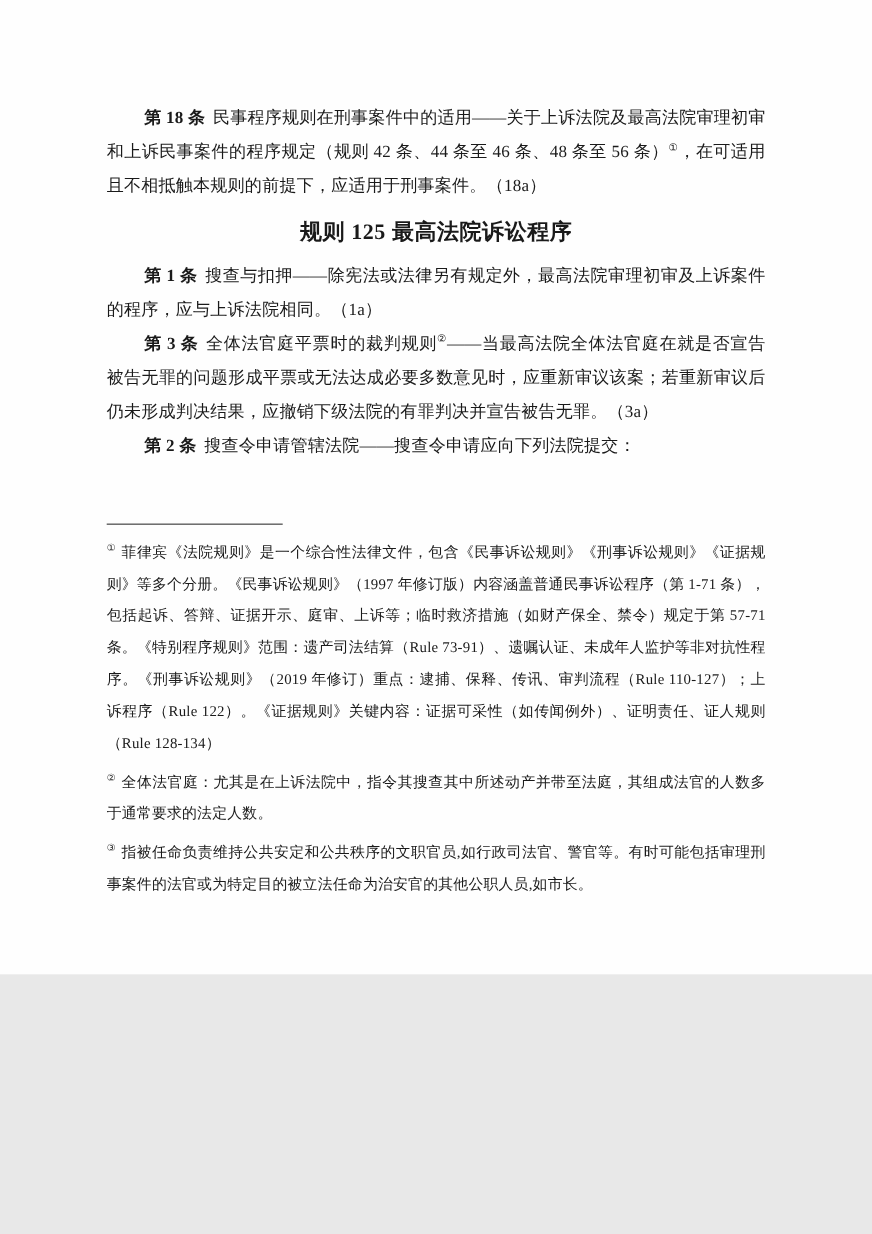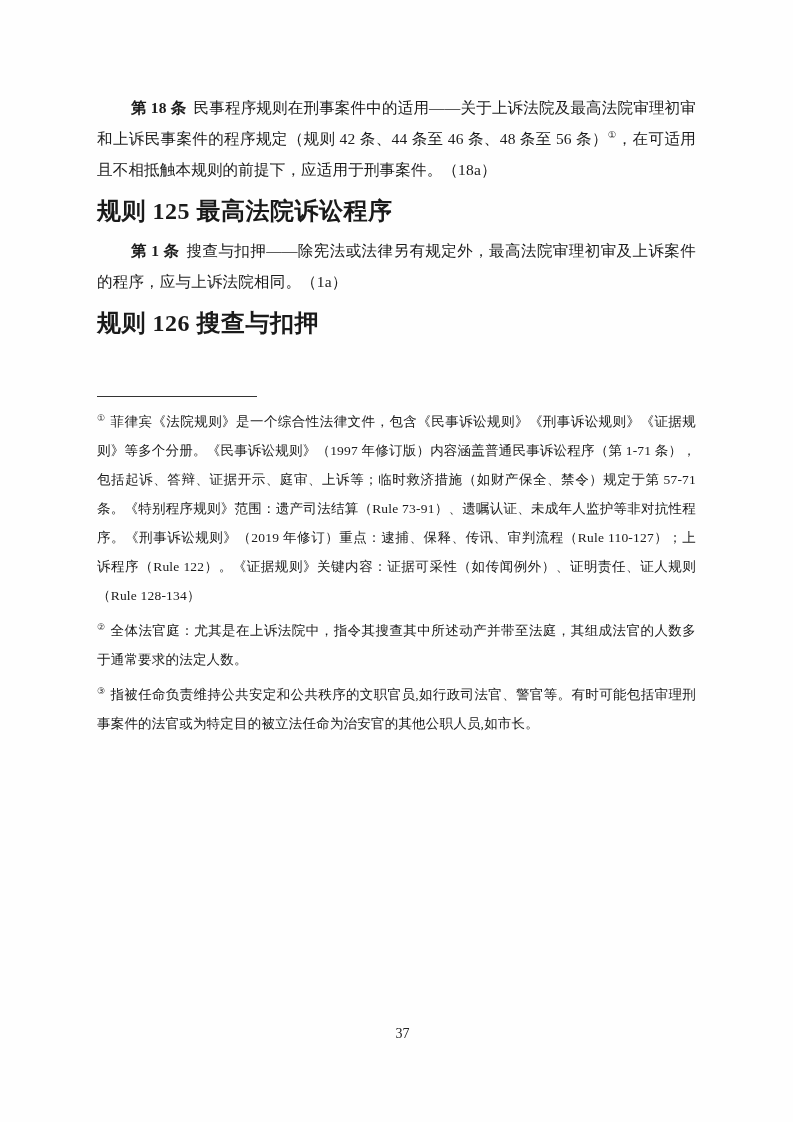--- a/index.html
+++ b/index.html
@@ -1,20 +1,20 @@
 <!DOCTYPE html>
 <html><head>
 <meta charset="utf-8">
 <style>
   * { margin: 0; padding: 0; box-sizing: border-box; }
   html, body { background: #e8e8e8; }
   .page {
     position: relative;
     width: 793px;
-    height: 1122px;
+    height: 886px;
     margin: 0 auto;
     background: #fefefe;
     font-family: "Liberation Serif", "DejaVu Serif", serif;
     color: #1a1a1a;
     overflow: hidden;
   }
   .content {
     padding: 92px 97px 0 97px;
   }
   .article {
@@ -22,22 +22,23 @@
     line-height: 31px;
     text-align: justify;
     text-indent: 2.2em;
     letter-spacing: 0.2px;
   }
   .article .label {
     font-weight: bold;
     padding-right: 7px;
   }
   .section-heading {
-    font-size: 24px;
+    font-size: 20px;
     font-weight: bold;
+    text-align: center;
     text-indent: 0;
     line-height: 36px;
     margin: 8px 0 6px 0;
     letter-spacing: 0.5px;
   }
   sup.fn-ref {
     font-size: 9.5px;
     line-height: 0;
     vertical-align: super;
   }
@@ -80,24 +81,25 @@
 <div class="page">
   <div class="content">
 
     <p class="article"><span class="label">第 18 条</span><span>民事程序规则在刑事案件中的适用——关于上诉法院及最高法院审理初审和上诉民事案件的程序规定（规则 42 条、44 条至 46 条、48 条至 56 条）</span><sup class="fn-ref">①</sup><span>，在可适用且不相抵触本规则的前提下，应适用于刑事案件。（18a）</span></p>
 
     <h1 class="section-heading">规则 125 最高法院诉讼程序</h1>
 
     <p class="article"><span class="label">第 1 条</span><span>搜查与扣押——除宪法或法律另有规定外，最高法院审理初审及上诉案件的程序，应与上诉法院相同。（1a）</span></p>
 
 
-
-    <h1 class="section-heading">规则 126 搜查与扣押</h1>
+    <p class="article"><span class="label">第 3 条</span><span>全体法官庭平票时的裁判规则</span><sup class="fn-ref">②</sup><span>——当最高法院全体法官庭在就是否宣告被告无罪的问题形成平票或无法达成必要多数意见时，应重新审议该案；若重新审议后仍未形成判决结果，应撤销下级法院的有罪判决并宣告被告无罪。（3a）</span></p>
 
 
+
+    <p class="article"><span class="label">第 2 条</span><span>搜查令申请管辖法院——搜查令申请应向下列法院提交：</span></p>
 
 
     <div class="footnote-separator"></div>
 
     <div class="footnotes">
       <p class="footnote"><sup class="fn-marker">①</sup><span>菲律宾《法院规则》是一个综合性法律文件，包含《民事诉讼规则》《刑事诉讼规则》《证据规则》等多个分册。《民事诉讼规则》（1997 年修订版）内容涵盖普通民事诉讼程序（第 1-71 条），包括起诉、答辩、证据开示、庭审、上诉等；临时救济措施（如财产保全、禁令）规定于第 57-71 条。《特别程序规则》范围：遗产司法结算（Rule 73-91）、遗嘱认证、未成年人监护等非对抗性程序。《刑事诉讼规则》（2019 年修订）重点：逮捕、保释、传讯、审判流程（Rule 110-127）；上诉程序（Rule 122）。《证据规则》关键内容：证据可采性（如传闻例外）、证明责任、证人规则（Rule 128-134）</span></p>
       <p class="footnote"><sup class="fn-marker">②</sup><span>全体法官庭：尤其是在上诉法院中，指令其搜查其中所述动产并带至法庭，其组成法官的人数多于通常要求的法定人数。</span></p>
       <p class="footnote"><sup class="fn-marker">③</sup><span>指被任命负责维持公共安定和公共秩序的文职官员,如行政司法官、警官等。有时可能包括审理刑事案件的法官或为特定目的被立法任命为治安官的其他公职人员,如市长。</span></p>
     </div>
 

